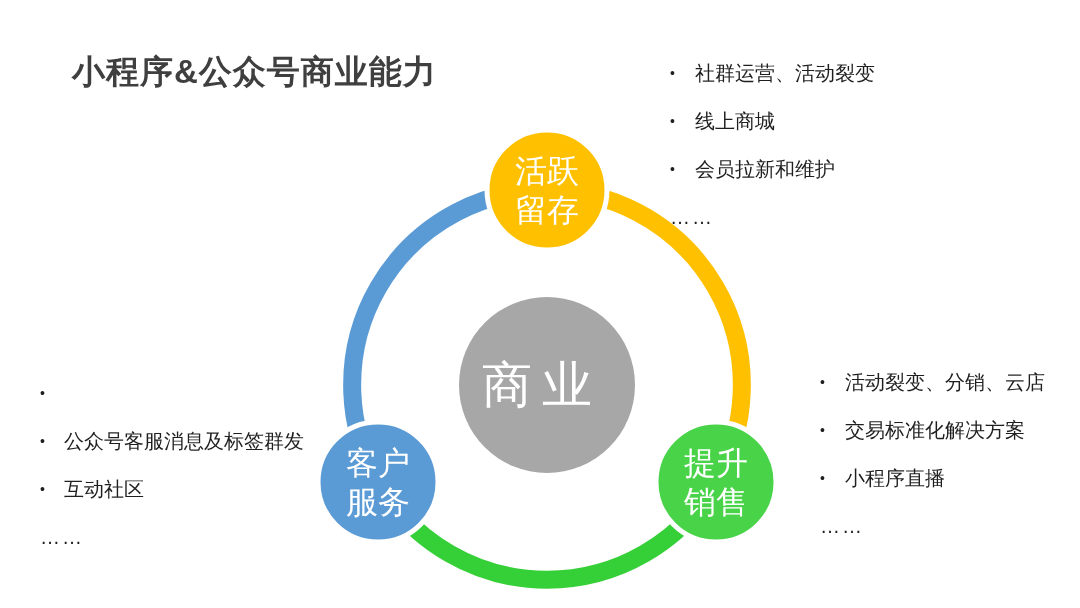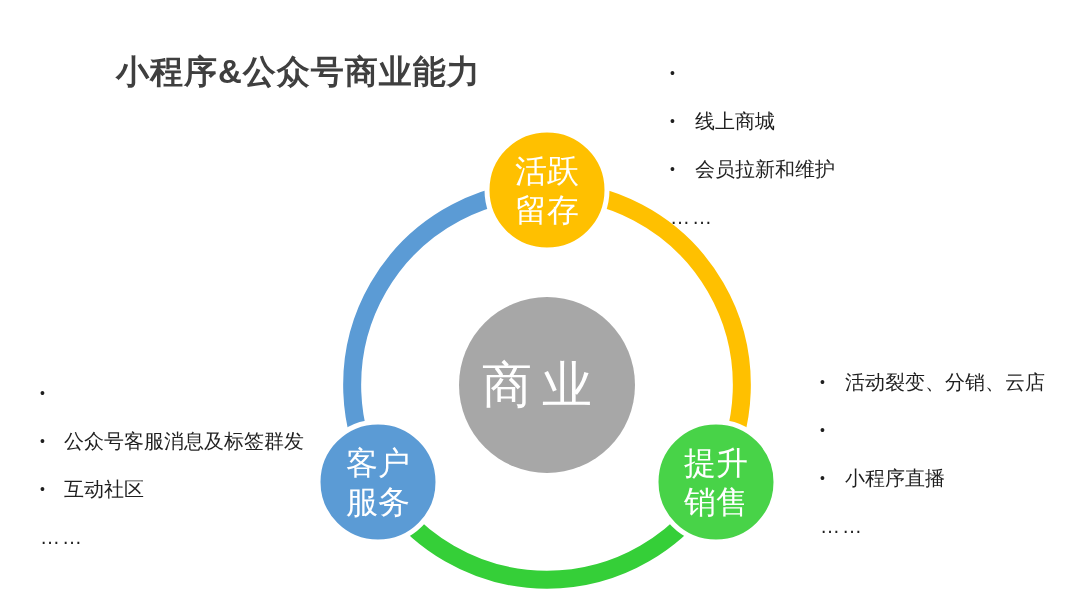--- a/index.html
+++ b/index.html
@@ -13,21 +13,20 @@
   .slide { position: absolute; inset: 0; }
   .title {
     position: absolute;
     left: 72px;
     top: 50px;
     font-size: 33px;
     font-weight: bold;
     color: #3f3f3f;
     letter-spacing: 1px;
     white-space: nowrap;
-    margin-left: 44px;
   }
   svg.diagram { position: absolute; left: 0; top: 0; }
   svg.diagram text {
     font-family: "Liberation Sans", sans-serif;
     fill: #ffffff;
   }
   .node-label { font-size: 32px; }
   .center-label { font-size: 50px; letter-spacing: 10px; }
   .bullet-list {
     position: absolute;
@@ -79,20 +78,21 @@
     <text class="node-label" x="378" y="502" text-anchor="middle" dominant-baseline="central">服务</text>
 
     <circle cx="716" cy="482" r="60" stroke="#ffffff" stroke-width="5" fill="#48D348"></circle>
     <text class="node-label" x="716" y="463" text-anchor="middle" dominant-baseline="central">提升</text>
     <text class="node-label" x="716" y="502" text-anchor="middle" dominant-baseline="central">销售</text>
   </svg>
 
   <div class="bullet-list" id="list-retention">
     <div class="row">
       <span class="bullet">•</span>
+      <span class="text">社群运营、活动裂变</span>
     </div>
     <div class="row">
       <span class="bullet">•</span>
       <span class="text">线上商城</span>
     </div>
     <div class="row">
       <span class="bullet">•</span>
       <span class="text">会员拉新和维护</span>
     </div>
     <div class="row more">
@@ -100,20 +100,21 @@
     </div>
   </div>
 
   <div class="bullet-list" id="list-sales">
     <div class="row">
       <span class="bullet">•</span>
       <span class="text">活动裂变、分销、云店</span>
     </div>
     <div class="row">
       <span class="bullet">•</span>
+      <span class="text">交易标准化解决方案</span>
     </div>
     <div class="row">
       <span class="bullet">•</span>
       <span class="text">小程序直播</span>
     </div>
     <div class="row more">
       <span class="text">……</span>
     </div>
   </div>
 

